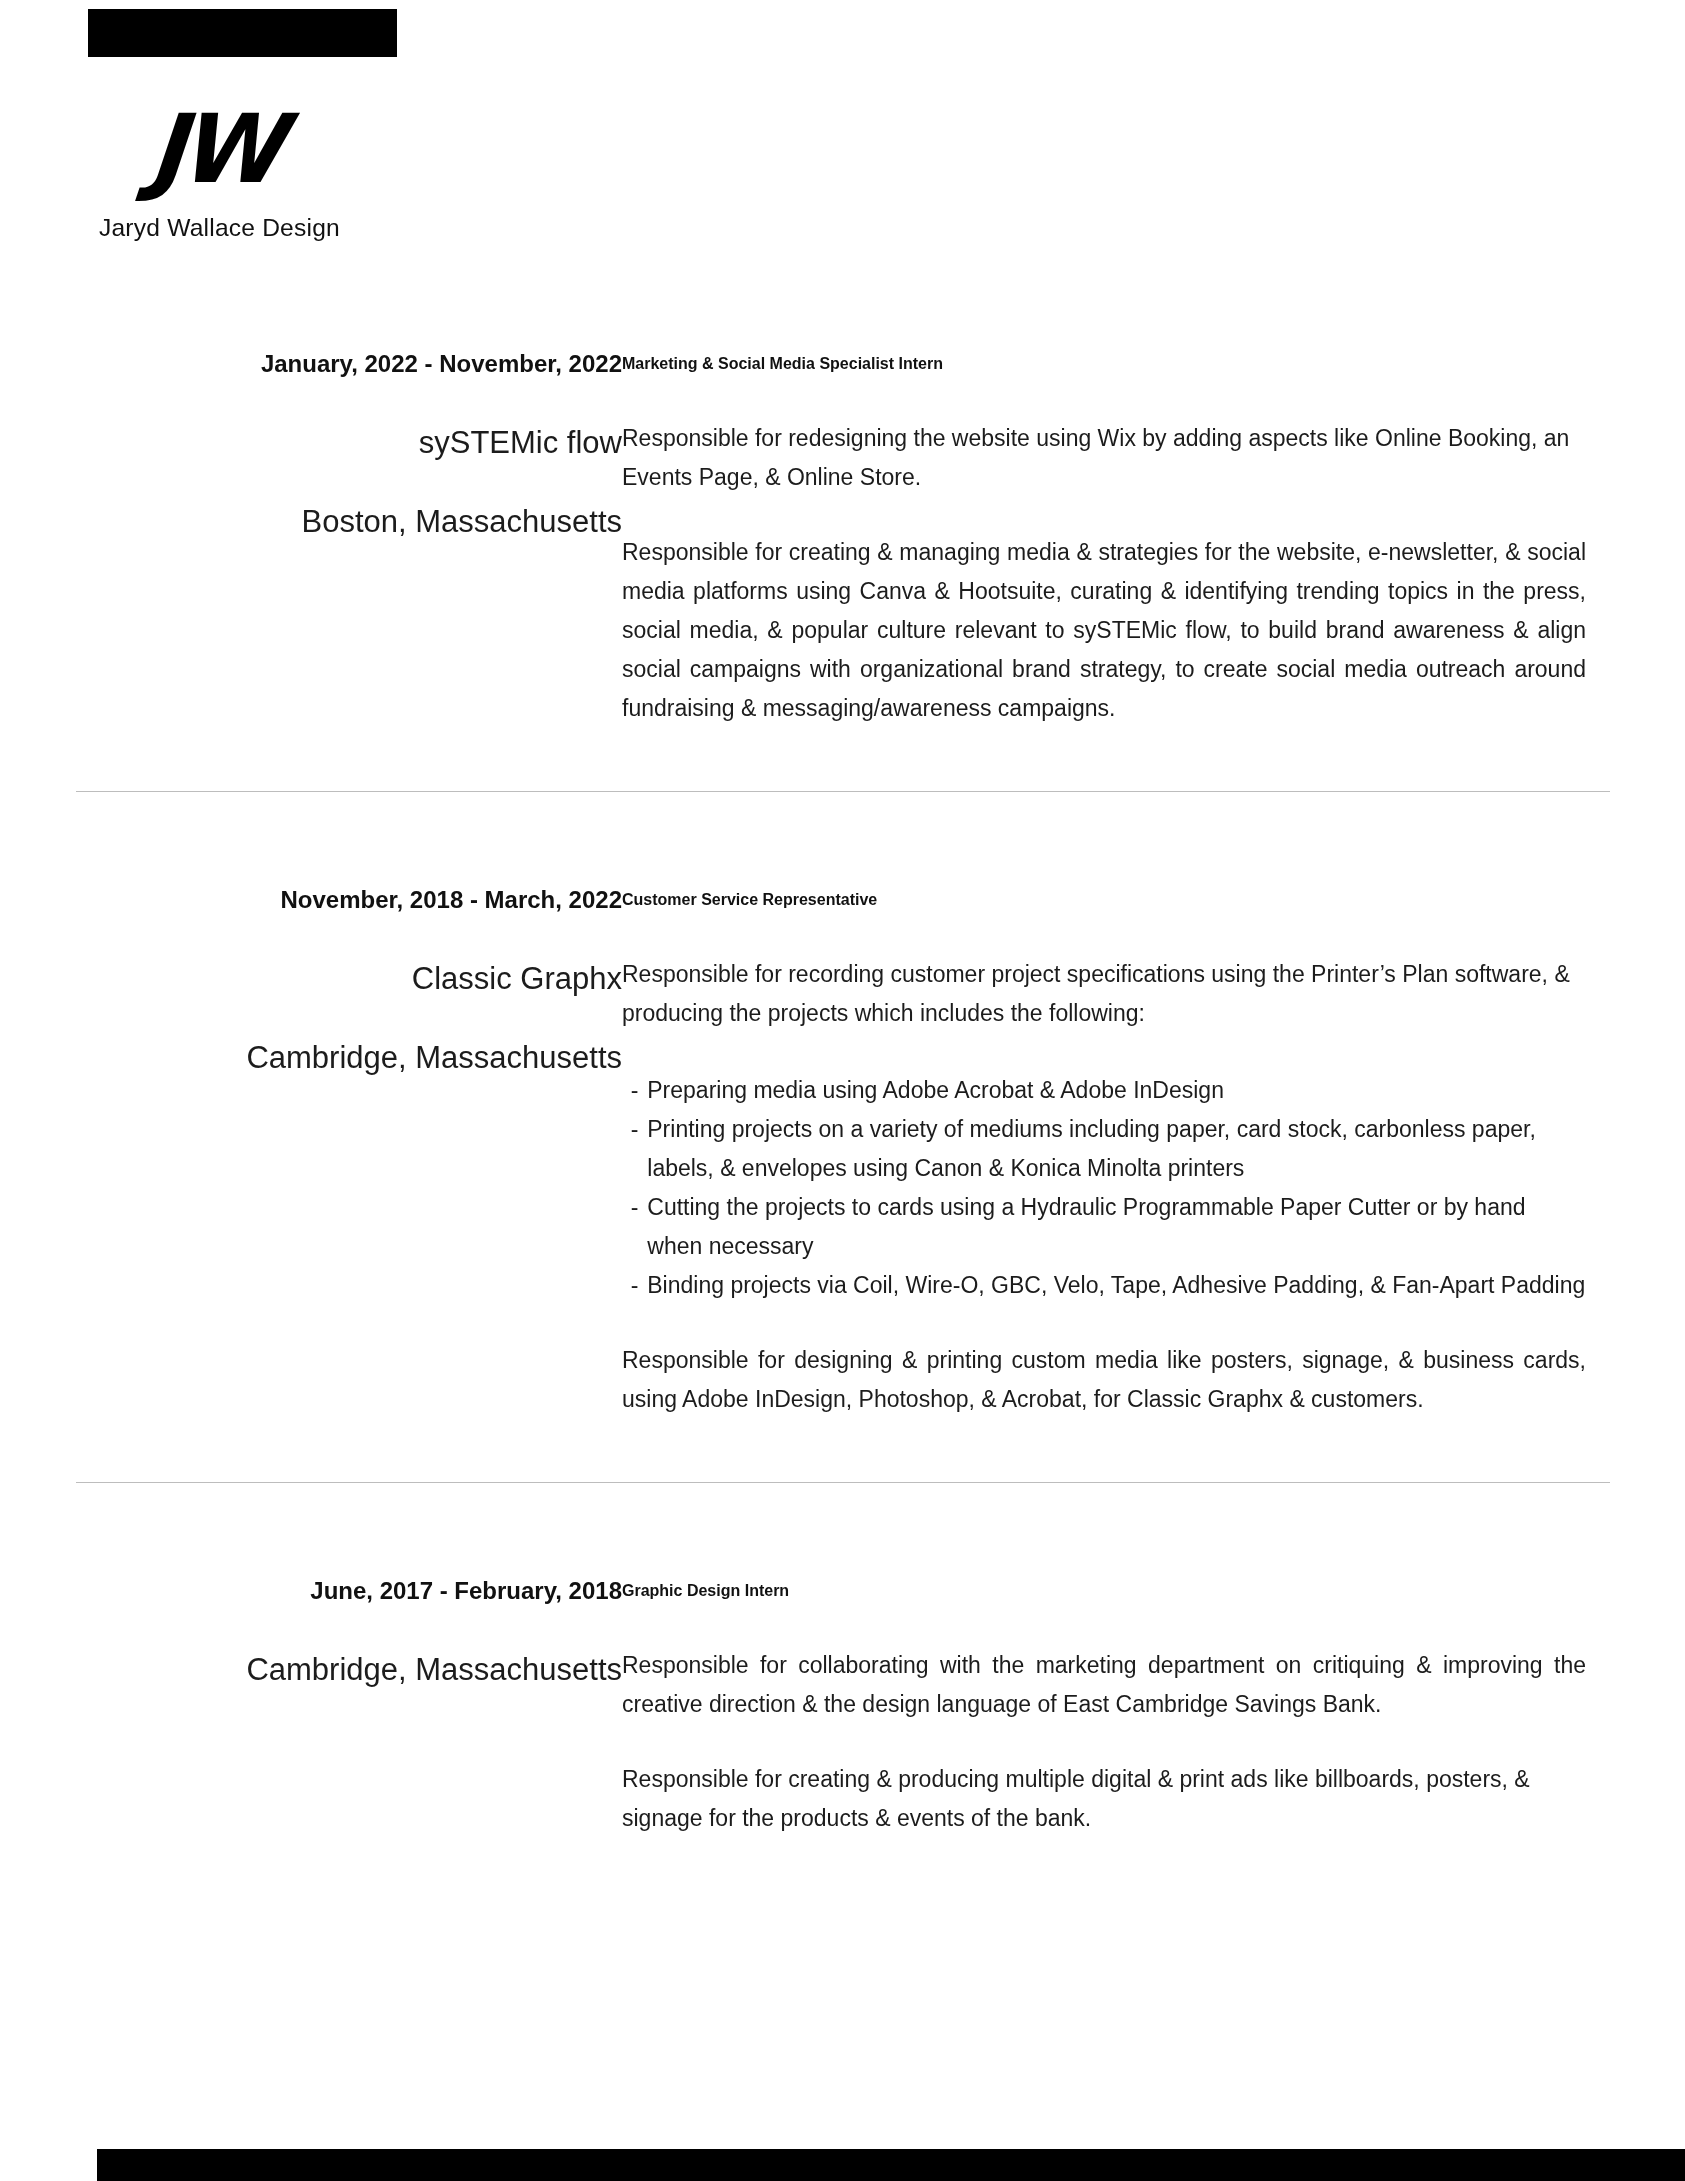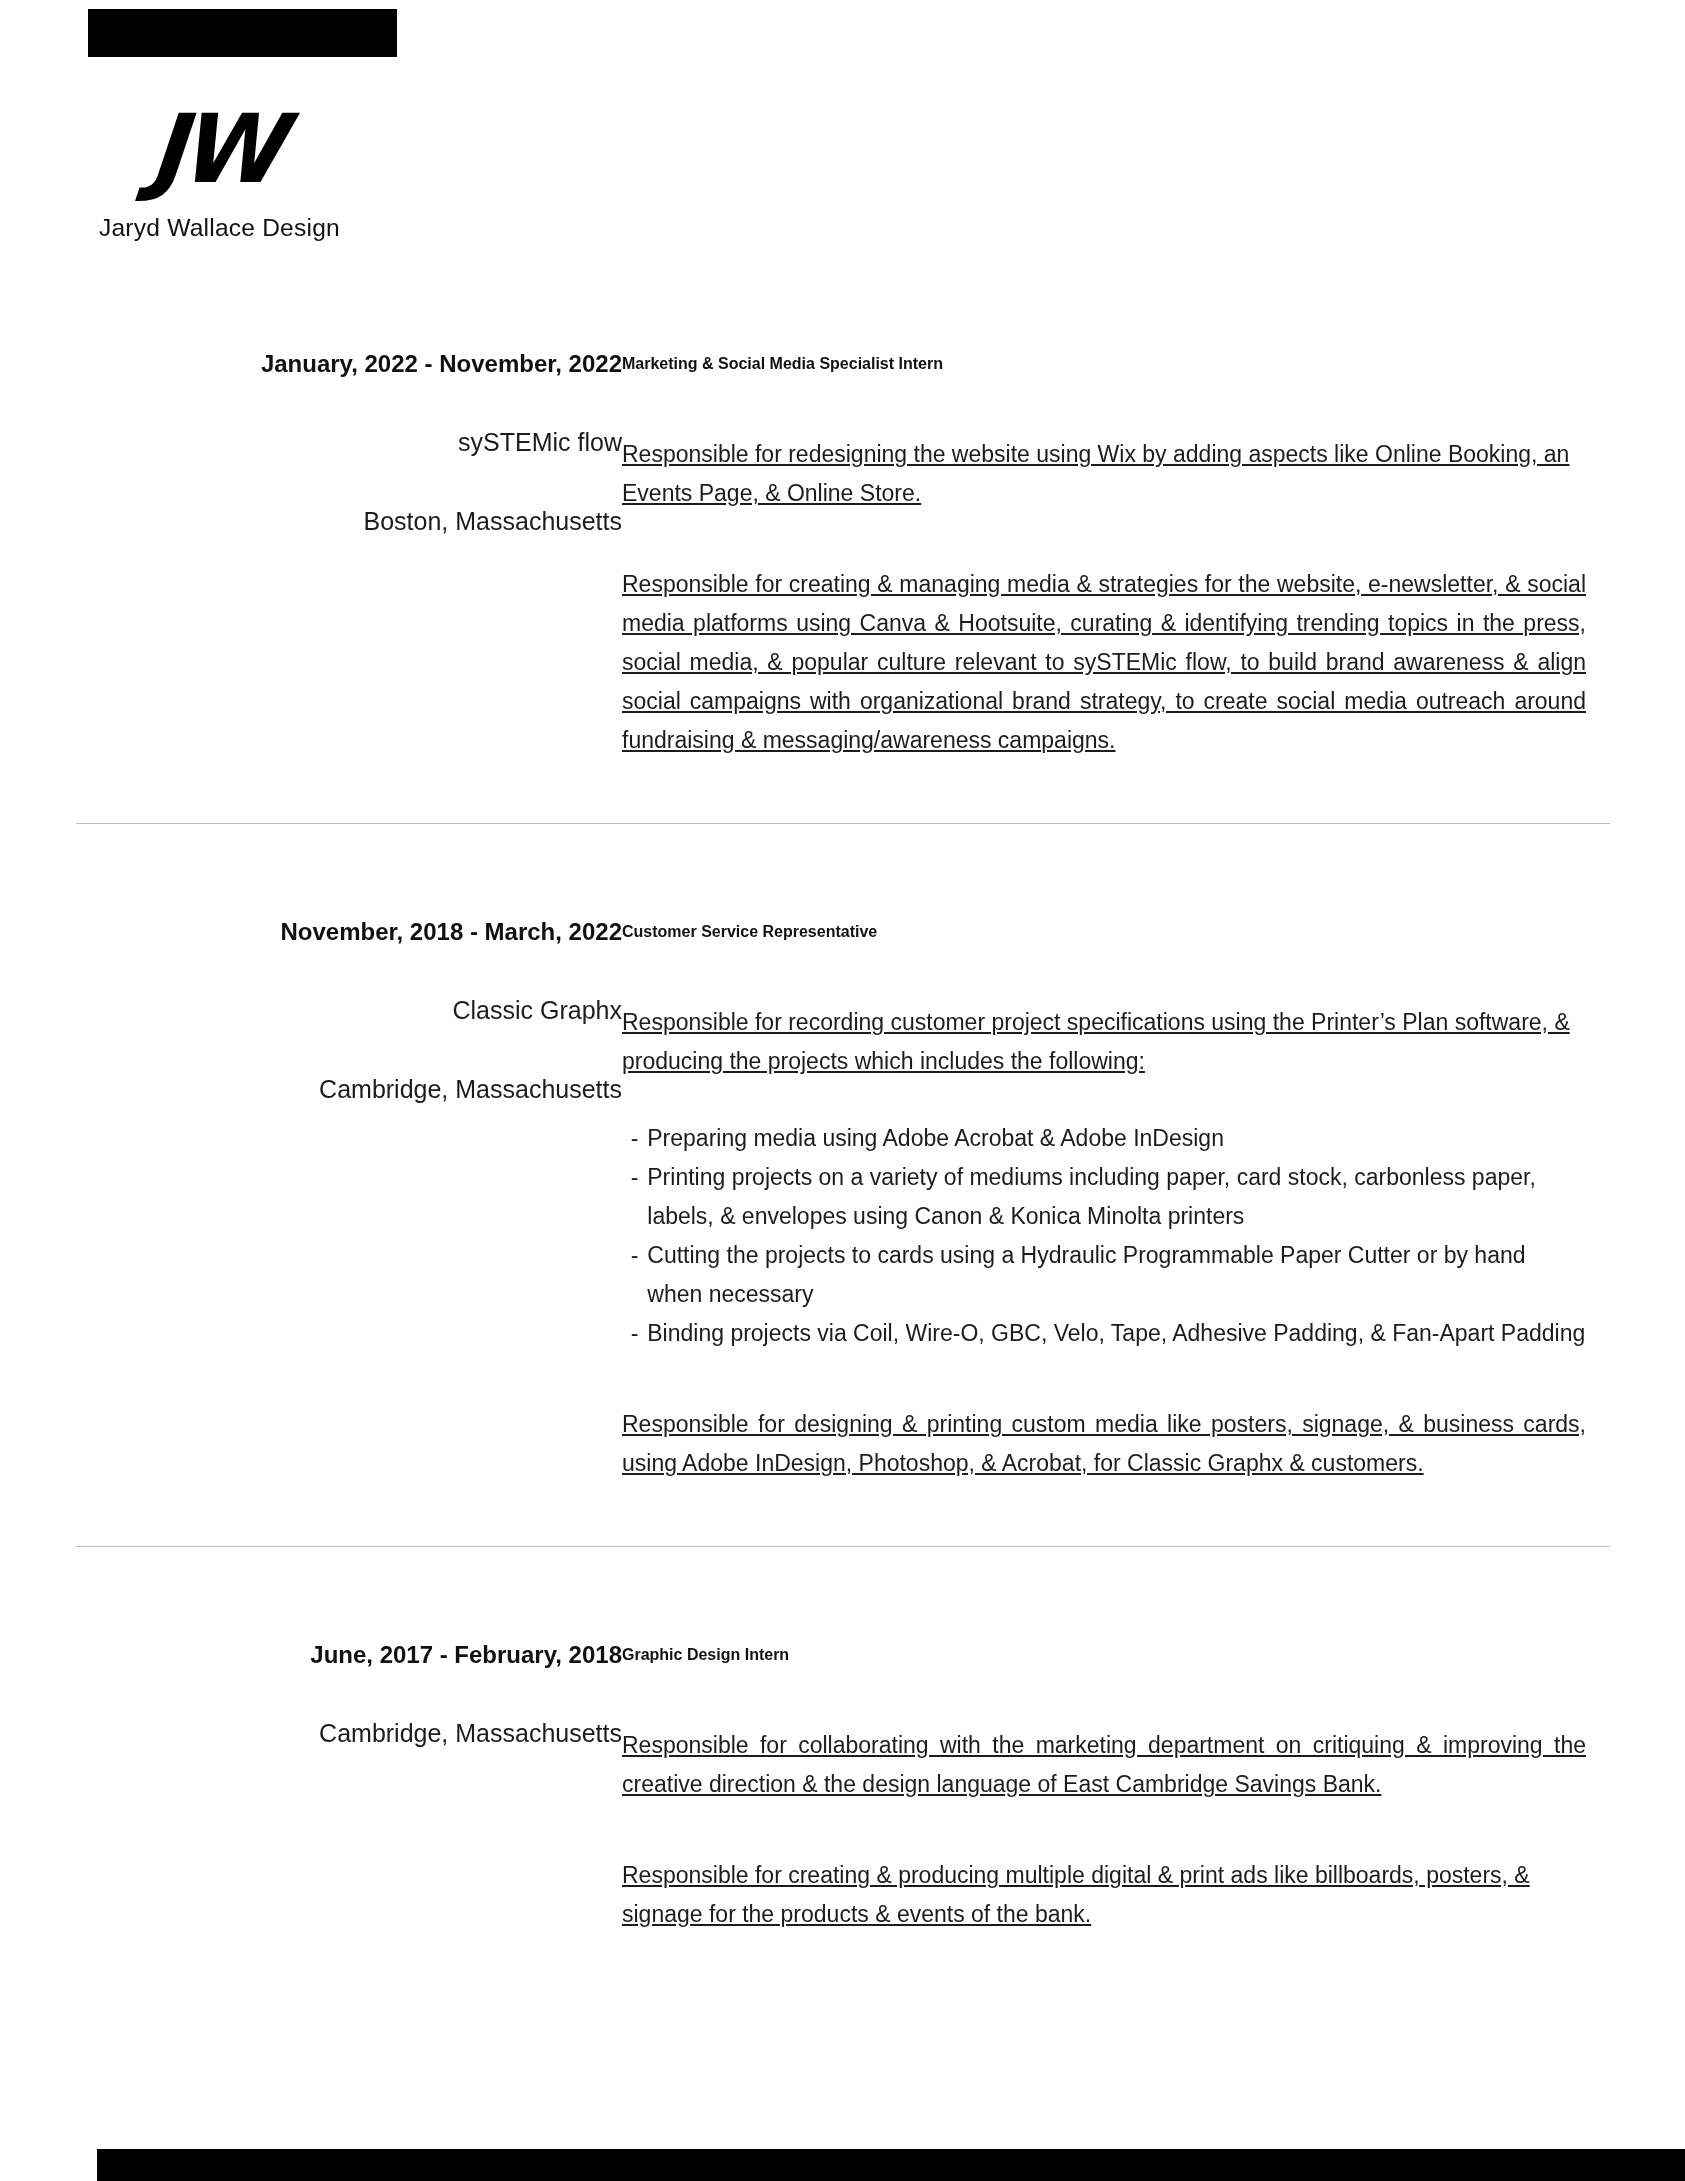--- a/index.html
+++ b/index.html
@@ -53,35 +53,34 @@
   .entry-left { flex: 0 0 523px; width: 523px; text-align: right; }
   .entry-right { flex: 1; min-width: 0; }
   .dates {
     font-size: 24px;
     font-weight: bold;
     line-height: 39px;
     color: #111111;
     white-space: nowrap;
   }
   .company, .location {
-    font-size: 25px;
+    font-size: 31px;
     line-height: 39px;
     margin-top: 40px;
   }
   .title {
     font-size: 16px;
     font-weight: bold;
     line-height: 39px;
     color: #111111;
   }
   .para {
     font-size: 23px;
     line-height: 39px;
-    margin-top: 52px;
-    text-decoration: underline;
+    margin-top: 36px;
   }
   .justify { text-align: justify; }
   .bullets {
     list-style: none;
     margin-top: 38px;
     margin-left: 8.8px;
   }
   .bullet {
     display: flex;
     font-size: 23px;

